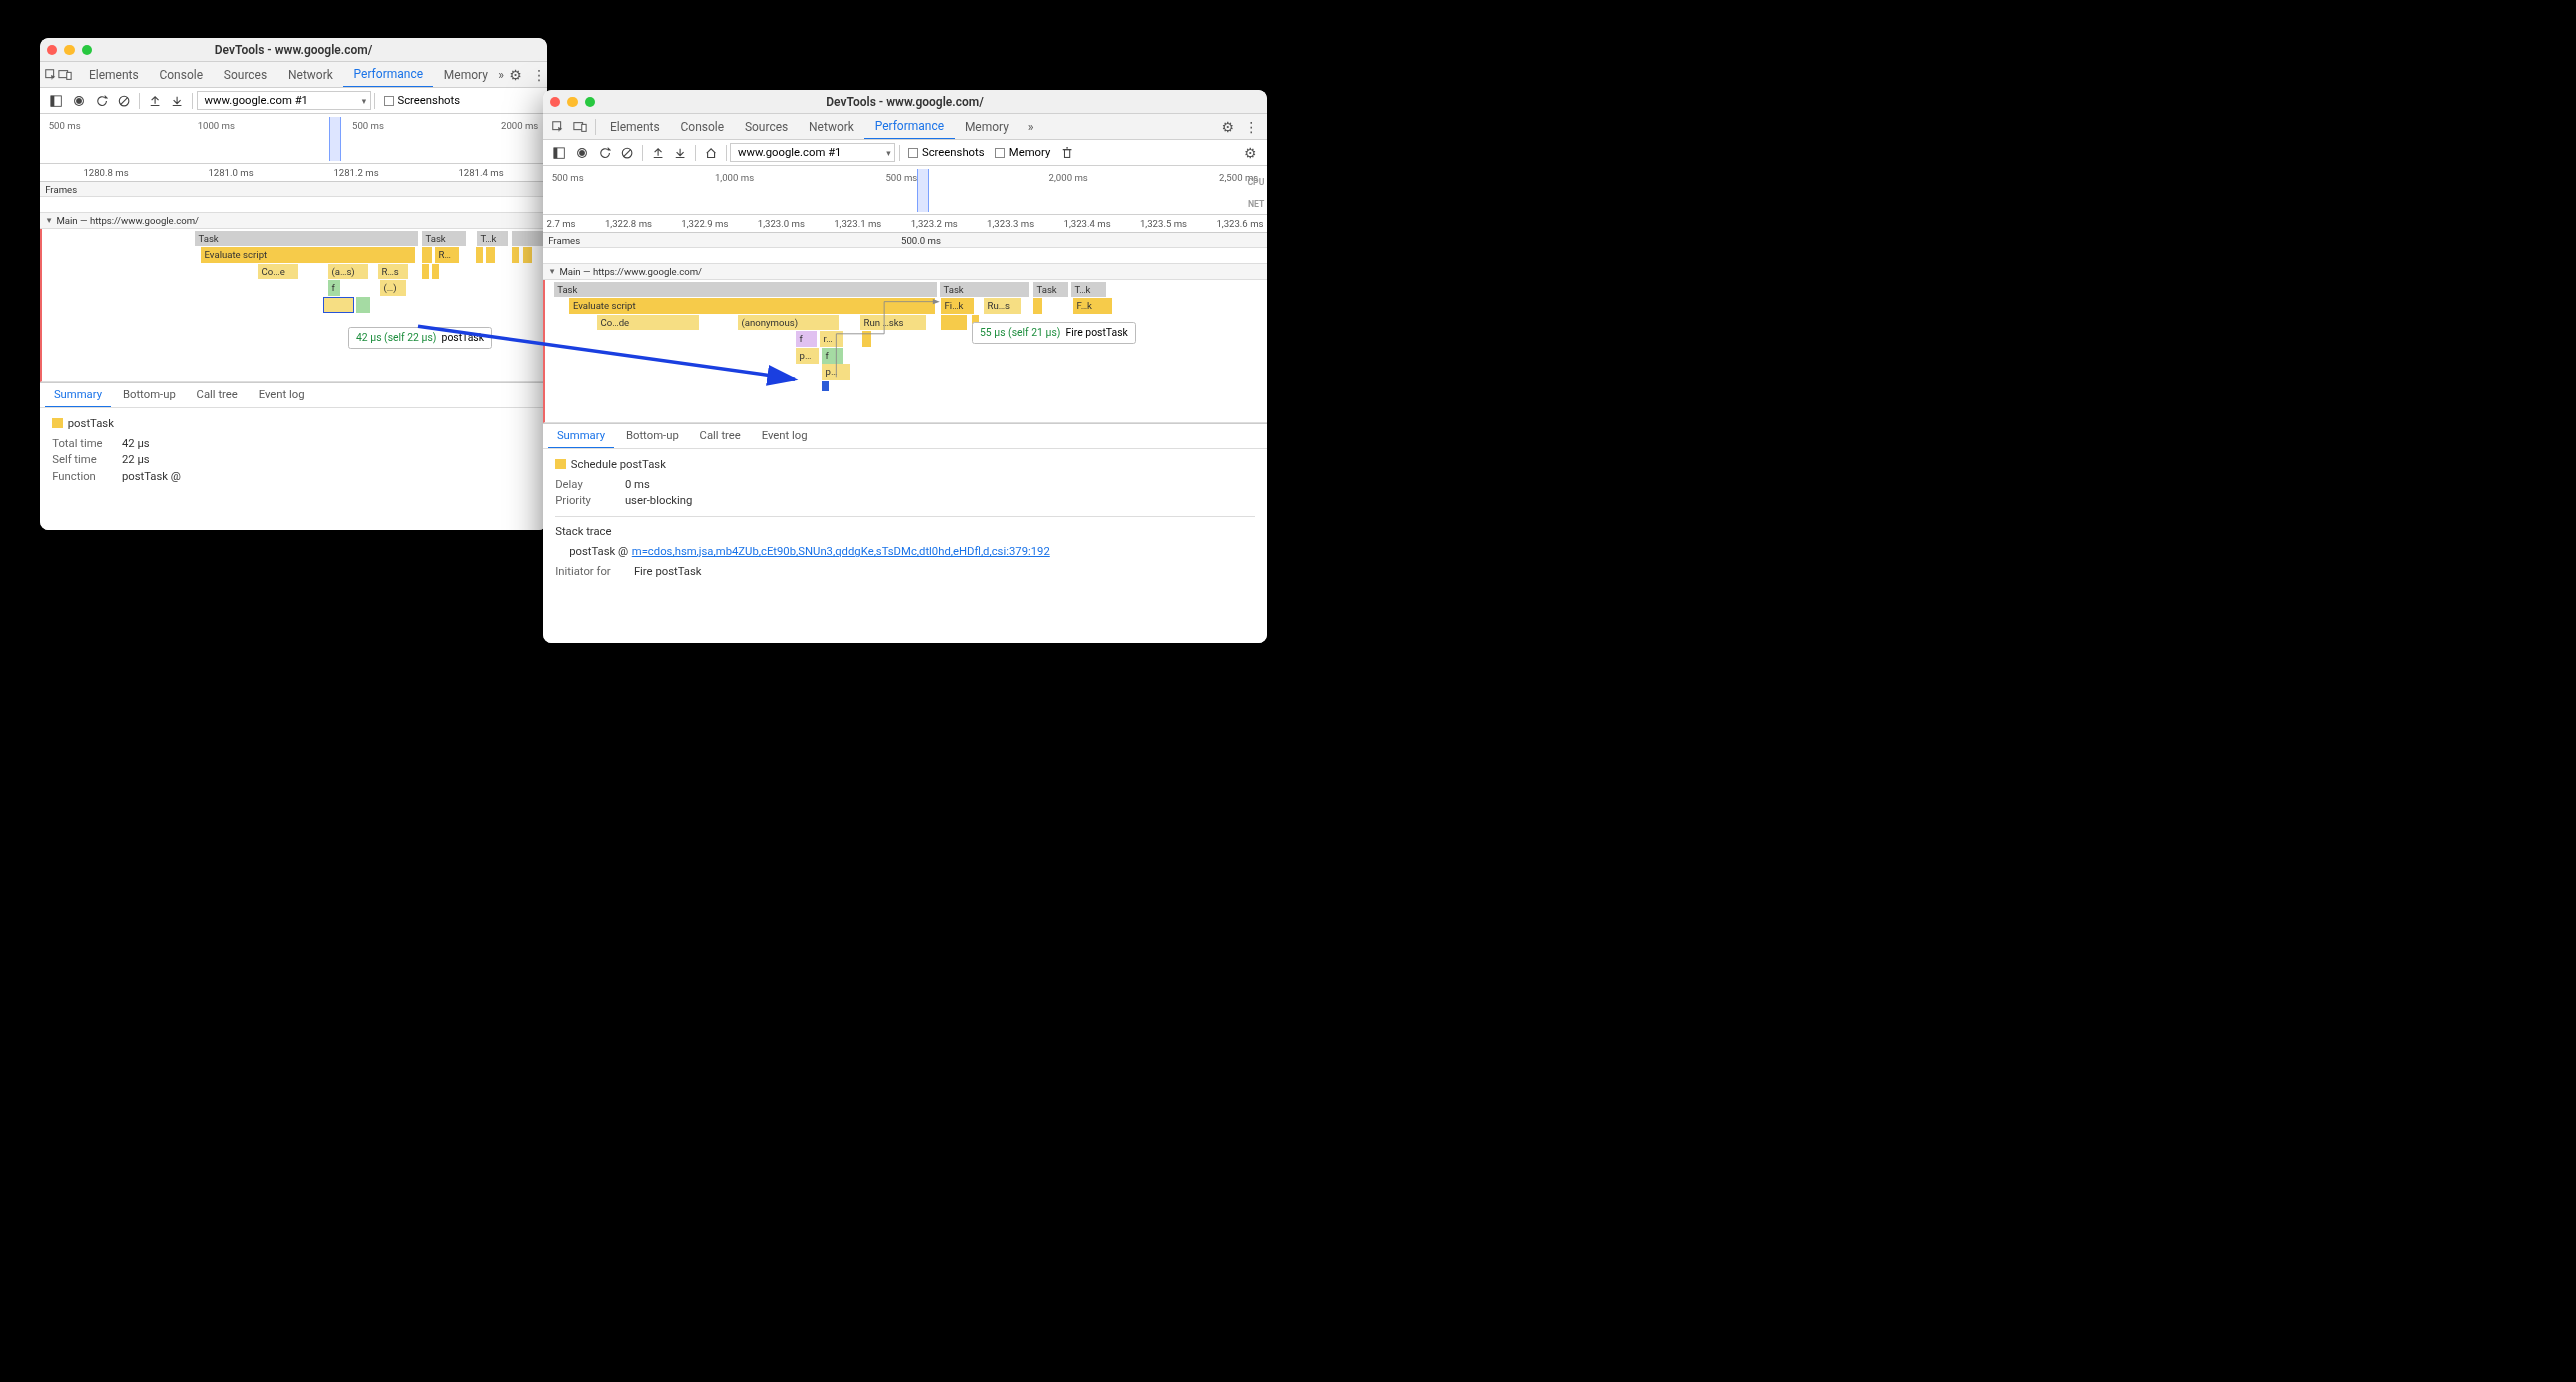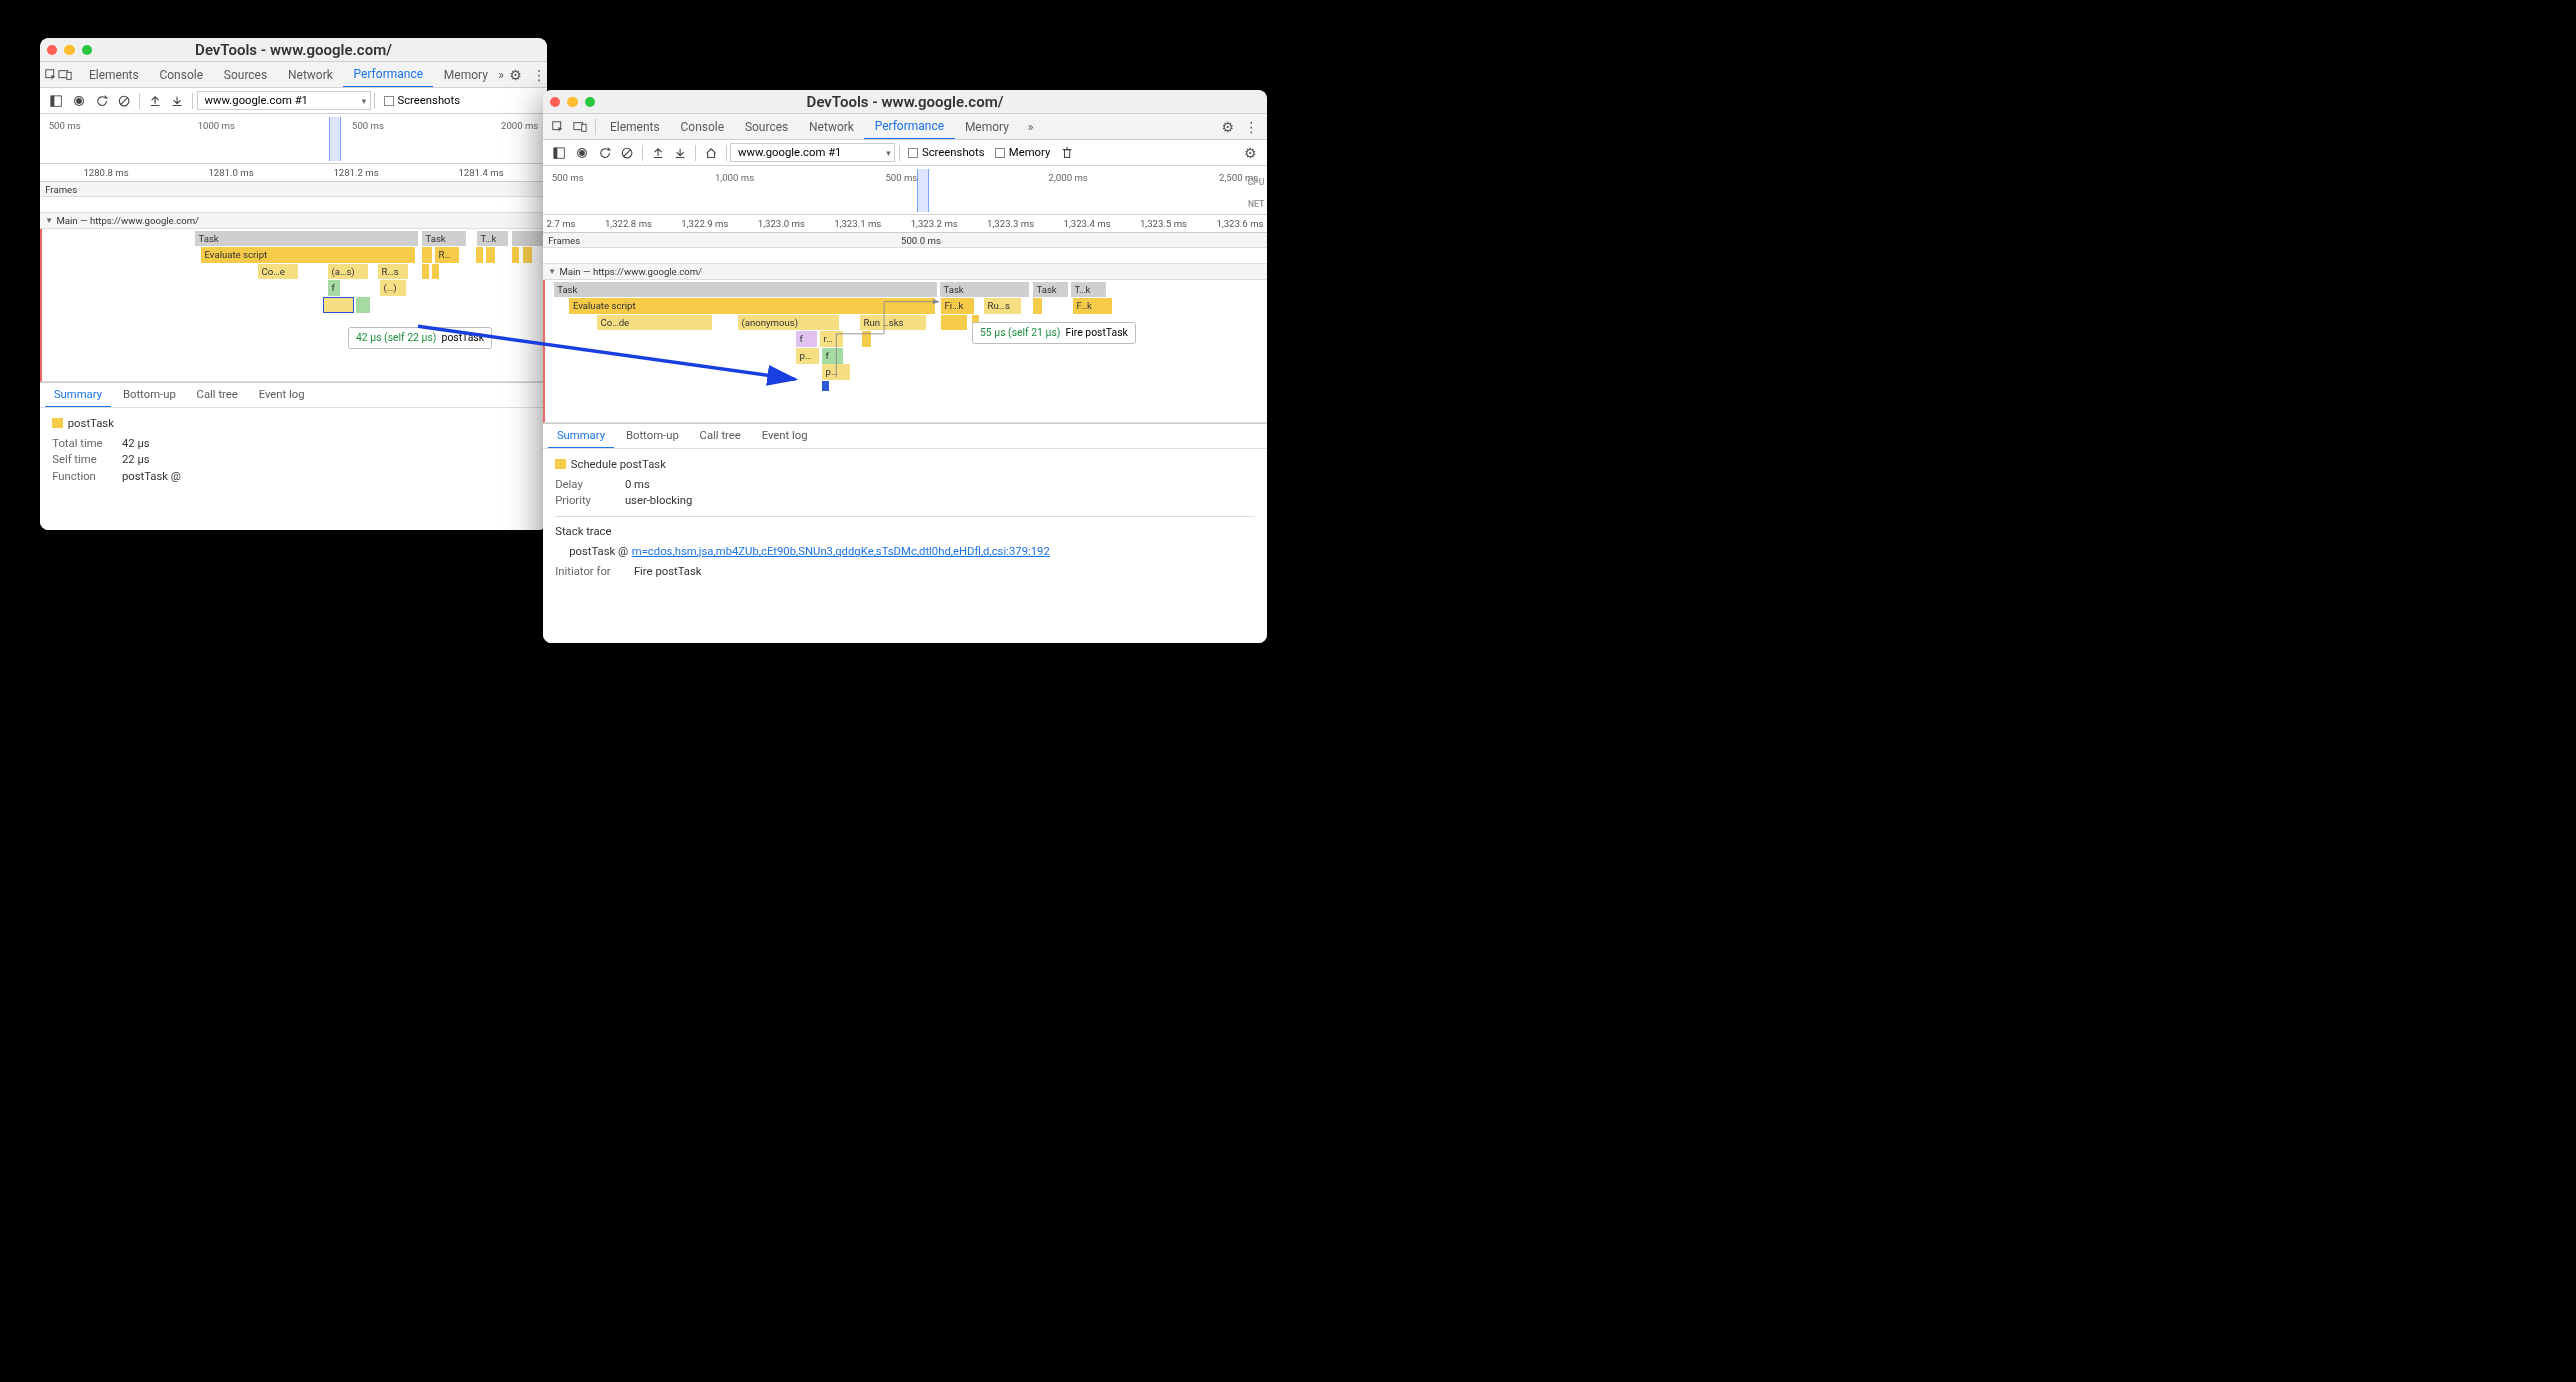--- a/index.html
+++ b/index.html
@@ -25,21 +25,21 @@
   }
   .traffic-lights { display: flex; gap: 7px; }
   .light { width: 10.4px; height: 10.4px; border-radius: 50%; }
   .light.red { background: #ff5f57; }
   .light.yellow { background: #febc2e; }
   .light.green { background: #28c840; }
   .title {
     position: absolute;
     left: 50%;
     transform: translateX(-50%);
-    font-size: 15px;
+    font-size: 12px;
     font-weight: 600;
     color: #333;
   }
   .tabbar {
     height: 26px;
     background: #f3f3f3;
     border-bottom: 0.9px solid #d0d0d0;
     display: flex;
     align-items: center;
     padding: 0 3.5px;
@@ -483,21 +483,21 @@
       <div class="flame-bar c-task" style="left:526px;width:35px">T…k</div>
     </div>
     <div class="flame-row">
       <div class="flame-bar c-script" style="left:24.4px;width:366px">Evaluate script</div>
       <div class="flame-bar c-script" style="left:396px;width:33px">Fi…k</div>
       <div class="flame-bar c-fn" style="left:439px;width:37px">Ru…s</div>
       <div class="flame-bar c-script" style="left:488px;width:8.7px"></div>
       <div class="flame-bar c-script" style="left:528px;width:39px">F…k</div>
     </div>
     <div class="flame-row">
-      <div class="flame-bar c-fn" style="left:52px;width:115px">Co…de</div>
+      <div class="flame-bar c-fn" style="left:52px;width:102px">Co…de</div>
       <div class="flame-bar c-fn" style="left:193px;width:101px">(anonymous)</div>
       <div class="flame-bar c-fn" style="left:315px;width:66px">Run …sks</div>
       <div class="flame-bar c-script" style="left:396px;width:26px"></div>
       <div class="flame-bar c-script" style="left:427px;width:7px"></div>
     </div>
     <div class="flame-row">
       <div class="flame-bar c-purple" style="left:251px;width:21px">f</div>
       <div class="flame-bar c-fn" style="left:275px;width:22.6px">r…</div>
       <div class="flame-bar c-script" style="left:317px;width:8.7px"></div>
     </div>

